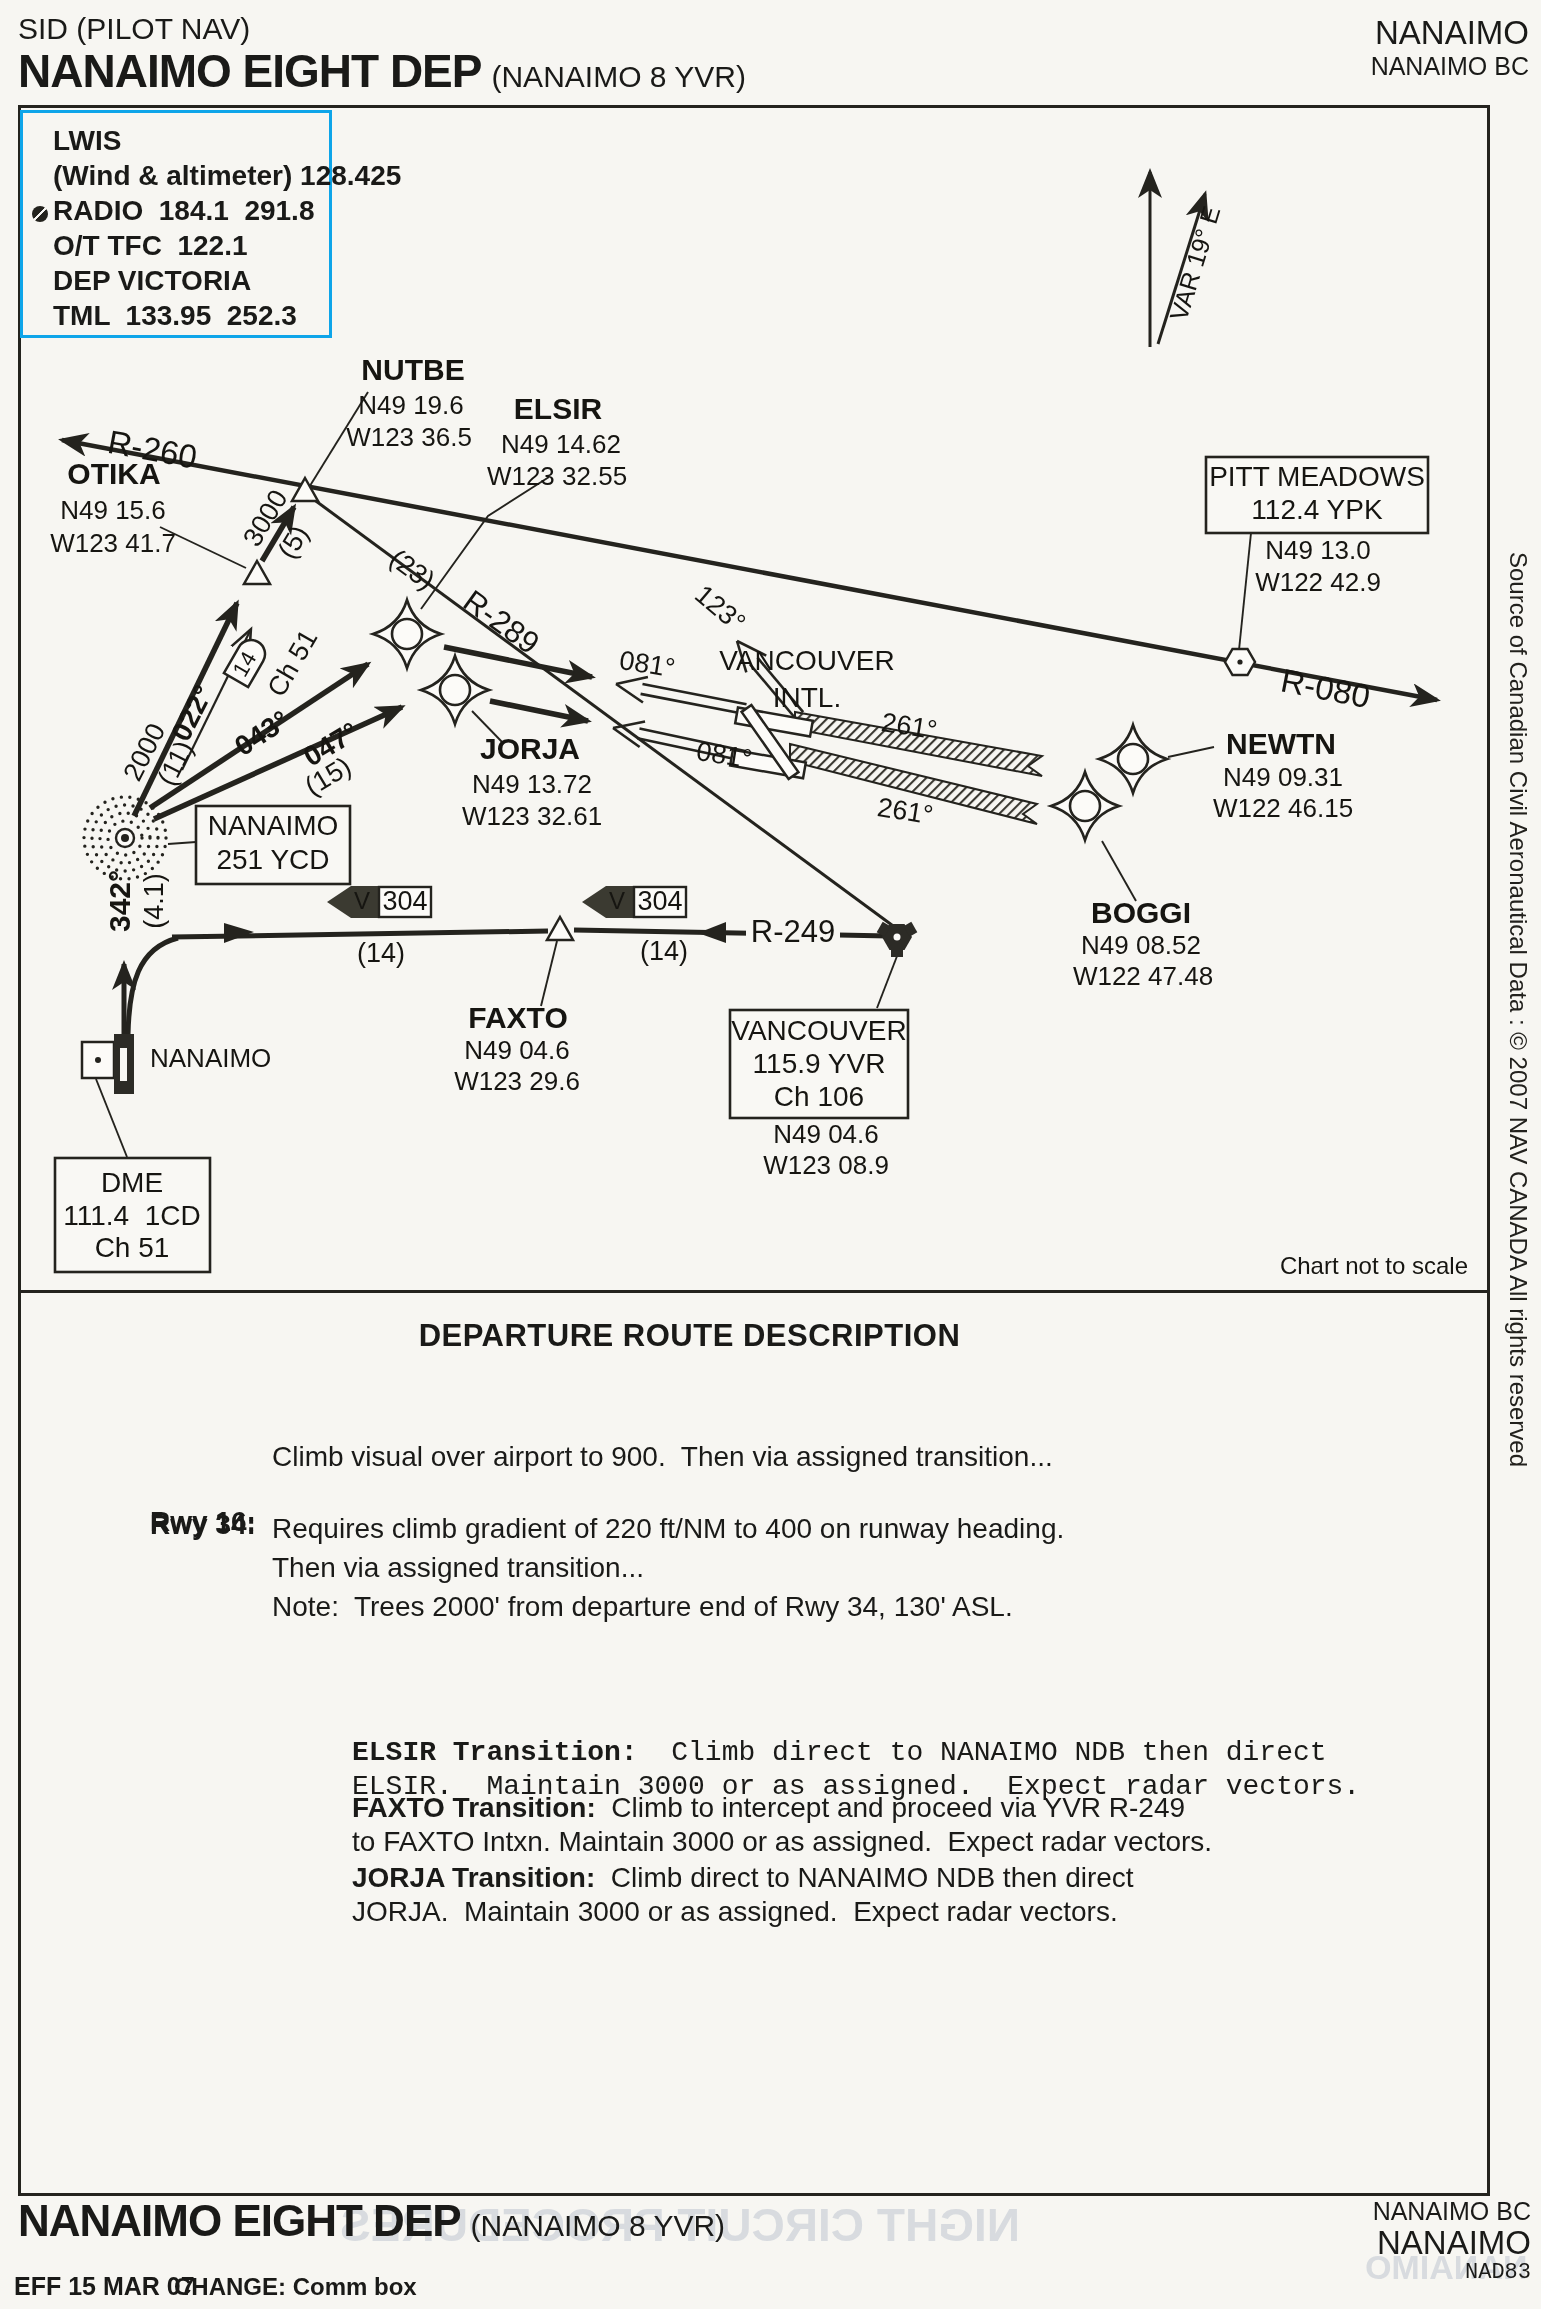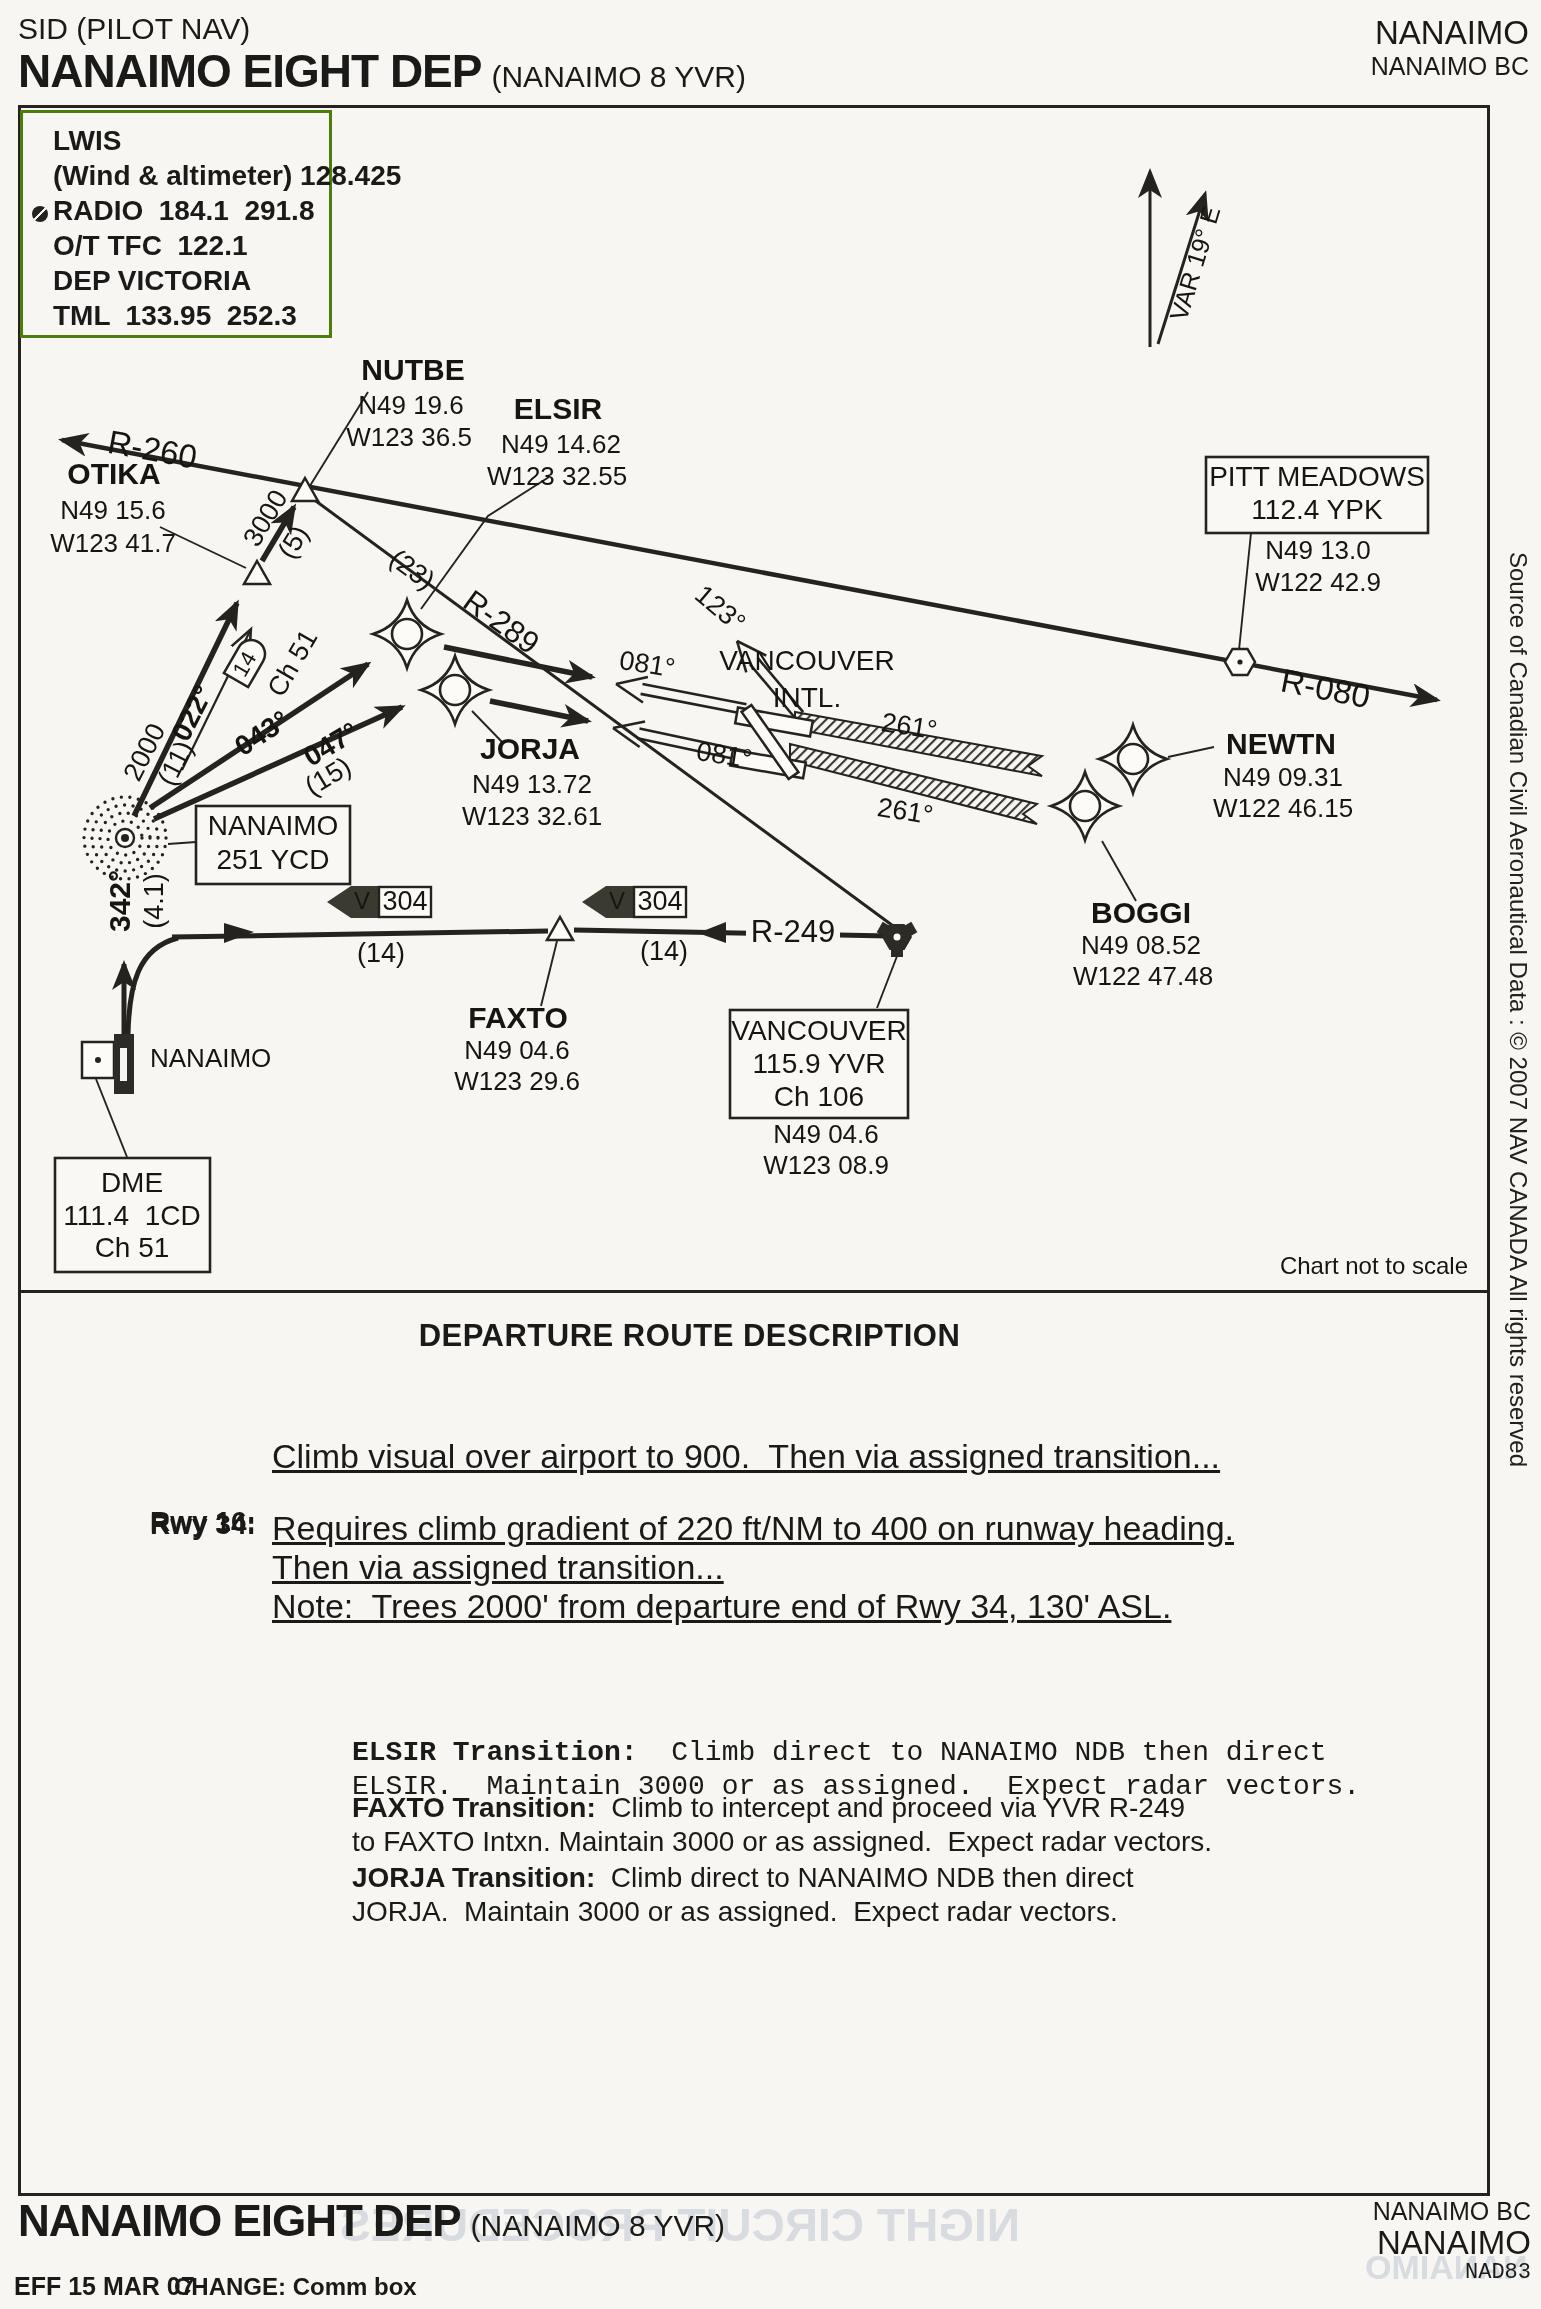--- a/index.html
+++ b/index.html
@@ -11,42 +11,42 @@
   .doc-type{left:18px;top:12px;font-size:30px;}
   .main-title{left:18px;top:44px;font-size:46px;font-weight:bold;letter-spacing:-1px;}
   .main-title .suffix{font-size:30px;font-weight:normal;letter-spacing:0;margin-left:10px;}
   .hdr-right{right:28px;top:14px;text-align:right;line-height:1.15;}
   .hdr-right .nm{font-size:33px;}
   .hdr-right .loc{font-size:25px;}
   
   #frame{left:18px;top:105px;width:1472px;height:2091px;border:3px solid #24231e;box-sizing:border-box;}
   #divider{left:18px;top:1290px;width:1472px;height:3px;background:#24231e;}
   
-  #commbox{left:20px;top:110px;width:312px;height:228px;border:3px solid #4d7c0f;box-sizing:border-box;
+  #commbox{left:20px;top:110px;width:312px;height:228px;border:3px solid #0ea5e9;box-sizing:border-box;
            background:#f7f6f2;padding:10px 0 0 30px;z-index:5;}
   #commbox .cl{font-size:28px;font-weight:bold;line-height:35px;}
   #radio-icon{position:absolute;left:9px;top:93px;width:16px;height:16px;border-radius:50%;
               background:linear-gradient(135deg,#24231e 44%,#f7f6f2 46%,#f7f6f2 54%,#24231e 56%);}
   
   #chart{left:18px;top:105px;}
   svg text{font-family:"Liberation Sans",sans-serif;fill:#161511;font-size:26px;
            text-anchor:middle;dominant-baseline:middle;white-space:pre;}
   svg text.bold{font-weight:bold;}
   svg text.f28{font-size:28px;} svg text.f30{font-size:30px;font-weight:bold;}
   svg text.f33{font-size:33px;} svg text.f31{font-size:31px;} svg text.f27{font-size:27px;}
   svg text.f24{font-size:24px;} svg text.f22{font-size:22px;} svg text.f25{font-size:25px;}
   svg text.anchor-start{text-anchor:start;} svg text.anchor-end{text-anchor:end;}
   .ln{stroke:#24231e;fill:none;}
   .sym{fill:#fcfbf8;stroke:#24231e;stroke-width:2.5;}
   .boxln{fill:#f9f8f4;stroke:#24231e;stroke-width:2.6;}
   .dots{fill:none;stroke:#24231e;stroke-width:3.4;stroke-linecap:round;stroke-dasharray:0 8.6;}
   
   .desc-title{left:18px;top:1318px;width:1343px;text-align:center;font-size:31px;font-weight:bold;letter-spacing:.5px;}
   .rwy-label{left:150px;font-size:28px;font-weight:bold;}
-  .rwy-text{left:272px;font-size:34px;line-height:39px;text-decoration:underline;}
+  .rwy-text{left:272px;font-size:28px;line-height:39px;}
   .trans{left:352px;width:1060px;font-size:28px;line-height:33.5px;}
   .trans b{font-weight:bold;}
   
   #sidenote{left:1532px;top:552px;width:1160px;font-size:24px;transform:rotate(90deg);
             transform-origin:0 0;color:#22211d;}
   
   .ft-title{left:18px;top:2196px;font-size:44px;font-weight:bold;letter-spacing:-1px;}
   .ft-title .suffix{font-size:30px;font-weight:normal;letter-spacing:0;margin-left:10px;}
   .ft-right{right:26px;top:2198px;text-align:right;line-height:1.08;}
   .ft-right .loc{font-size:25px;}

